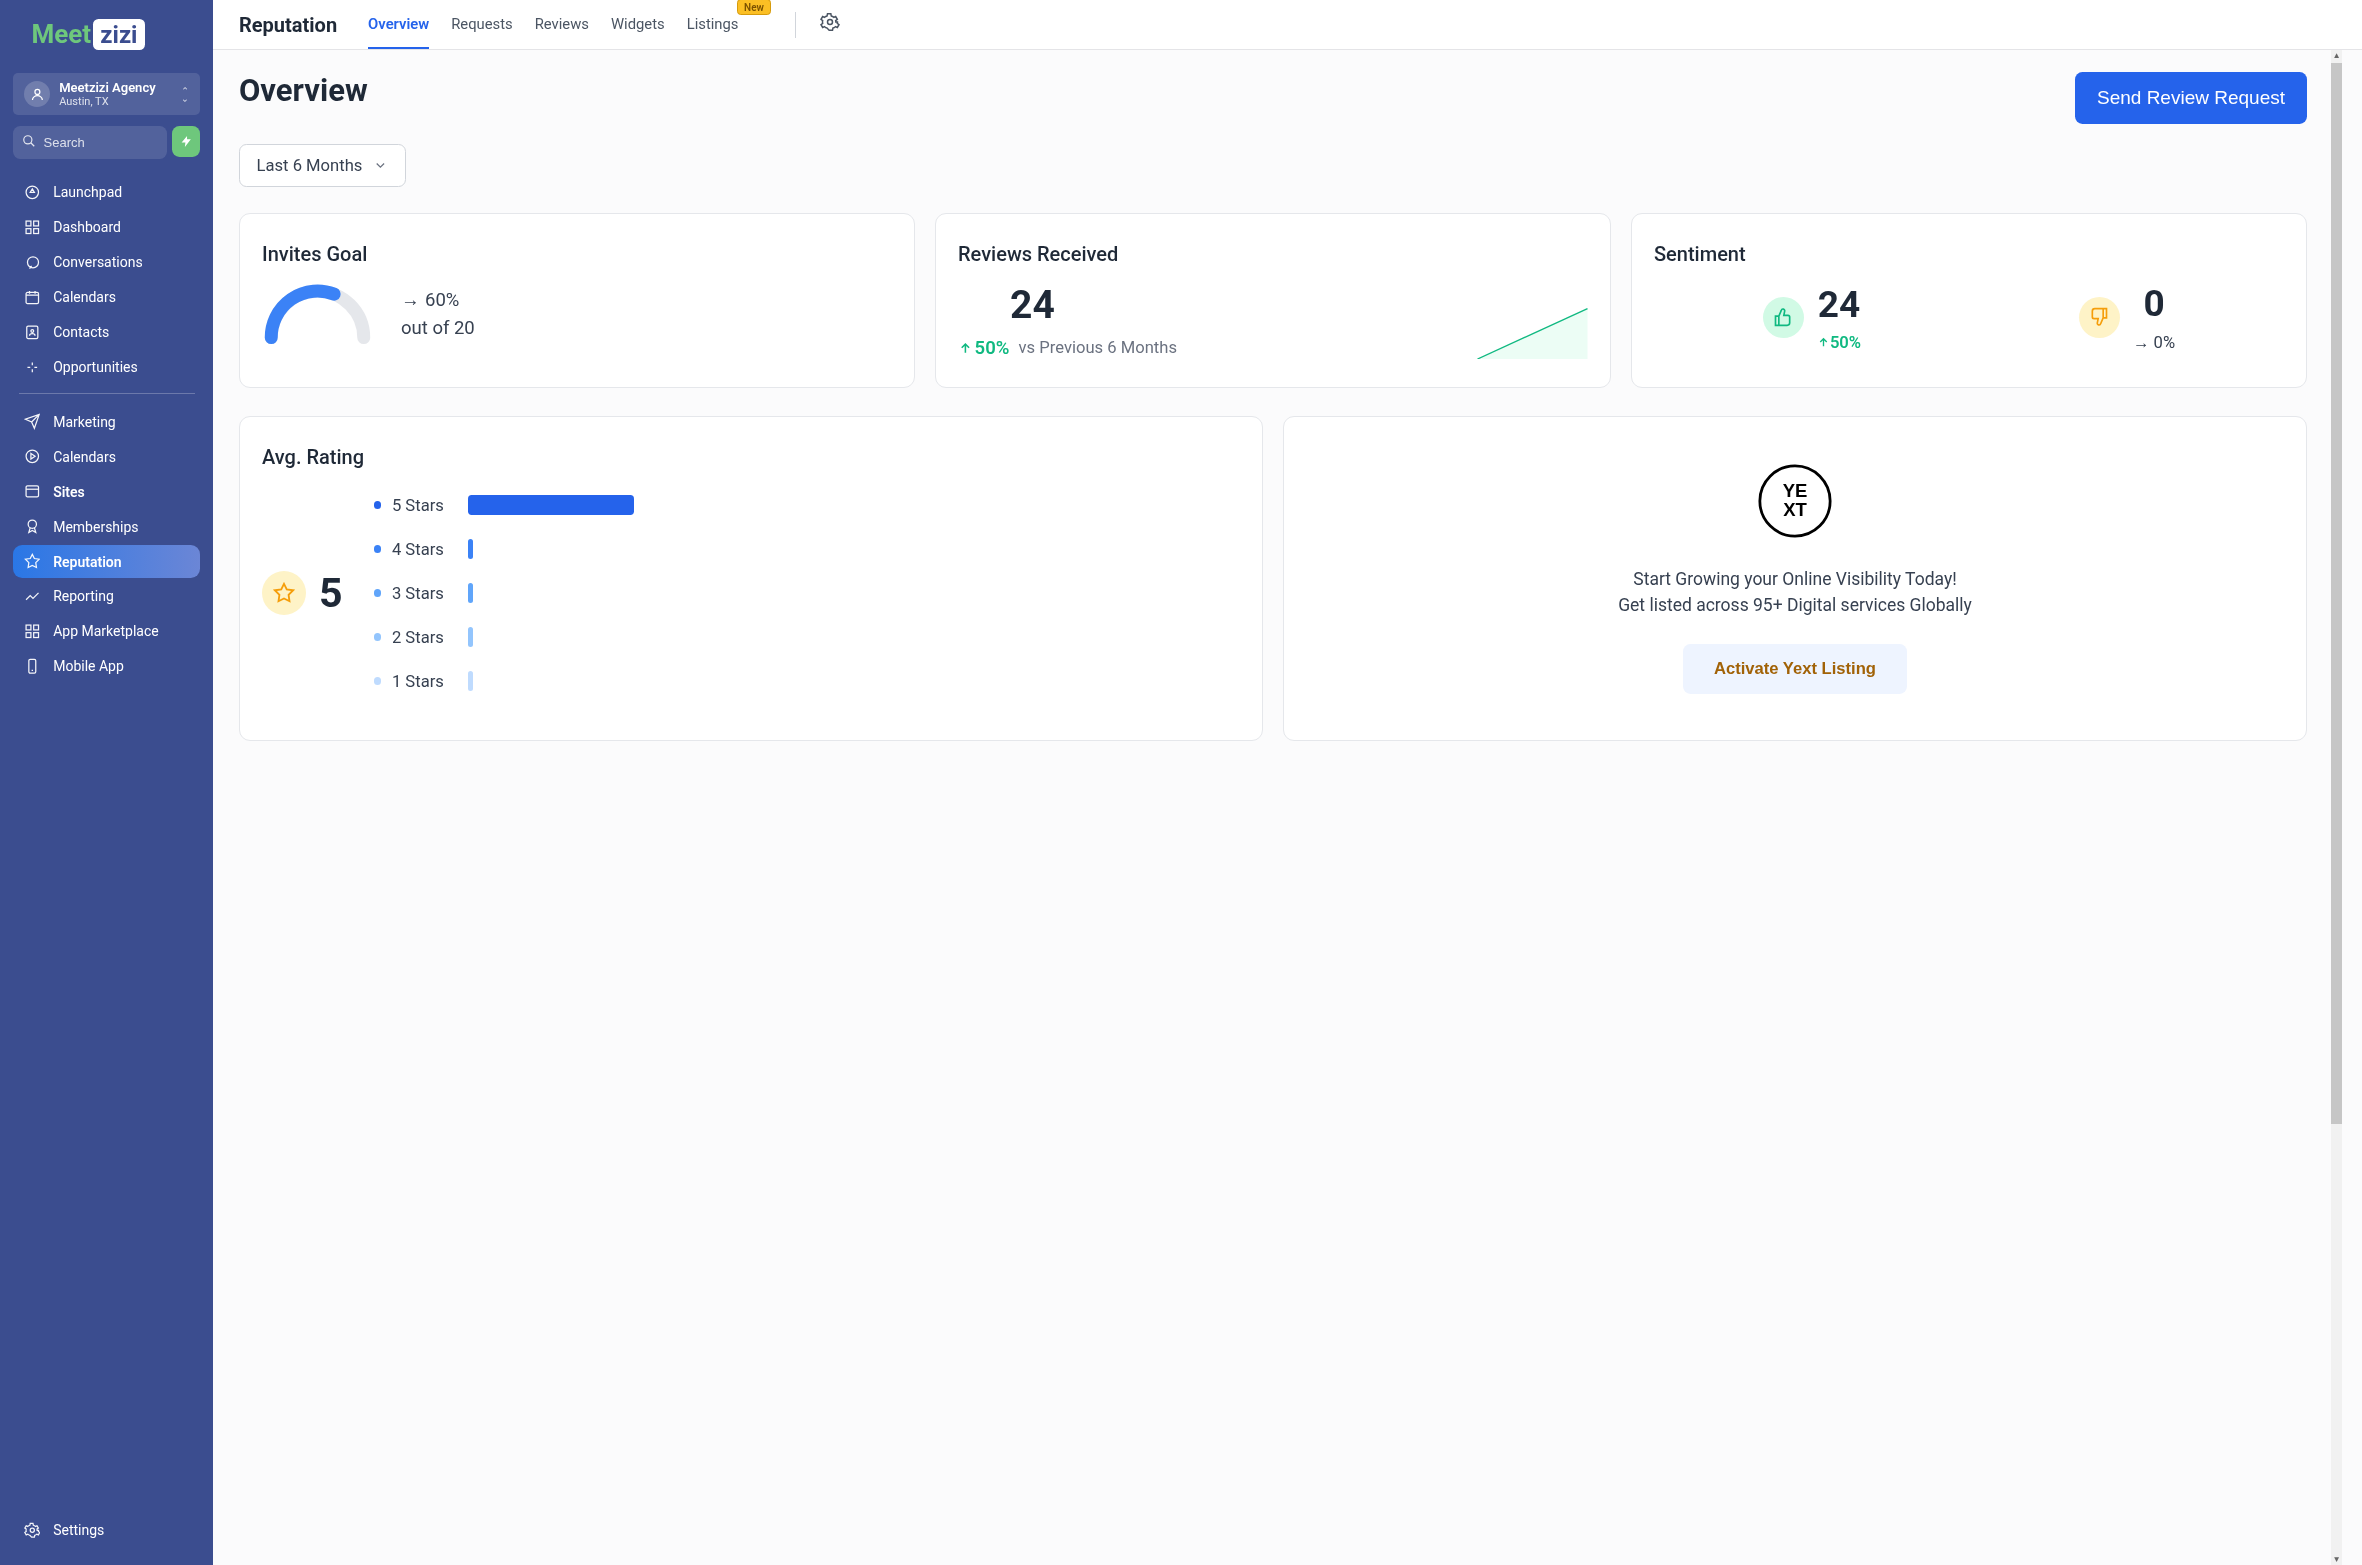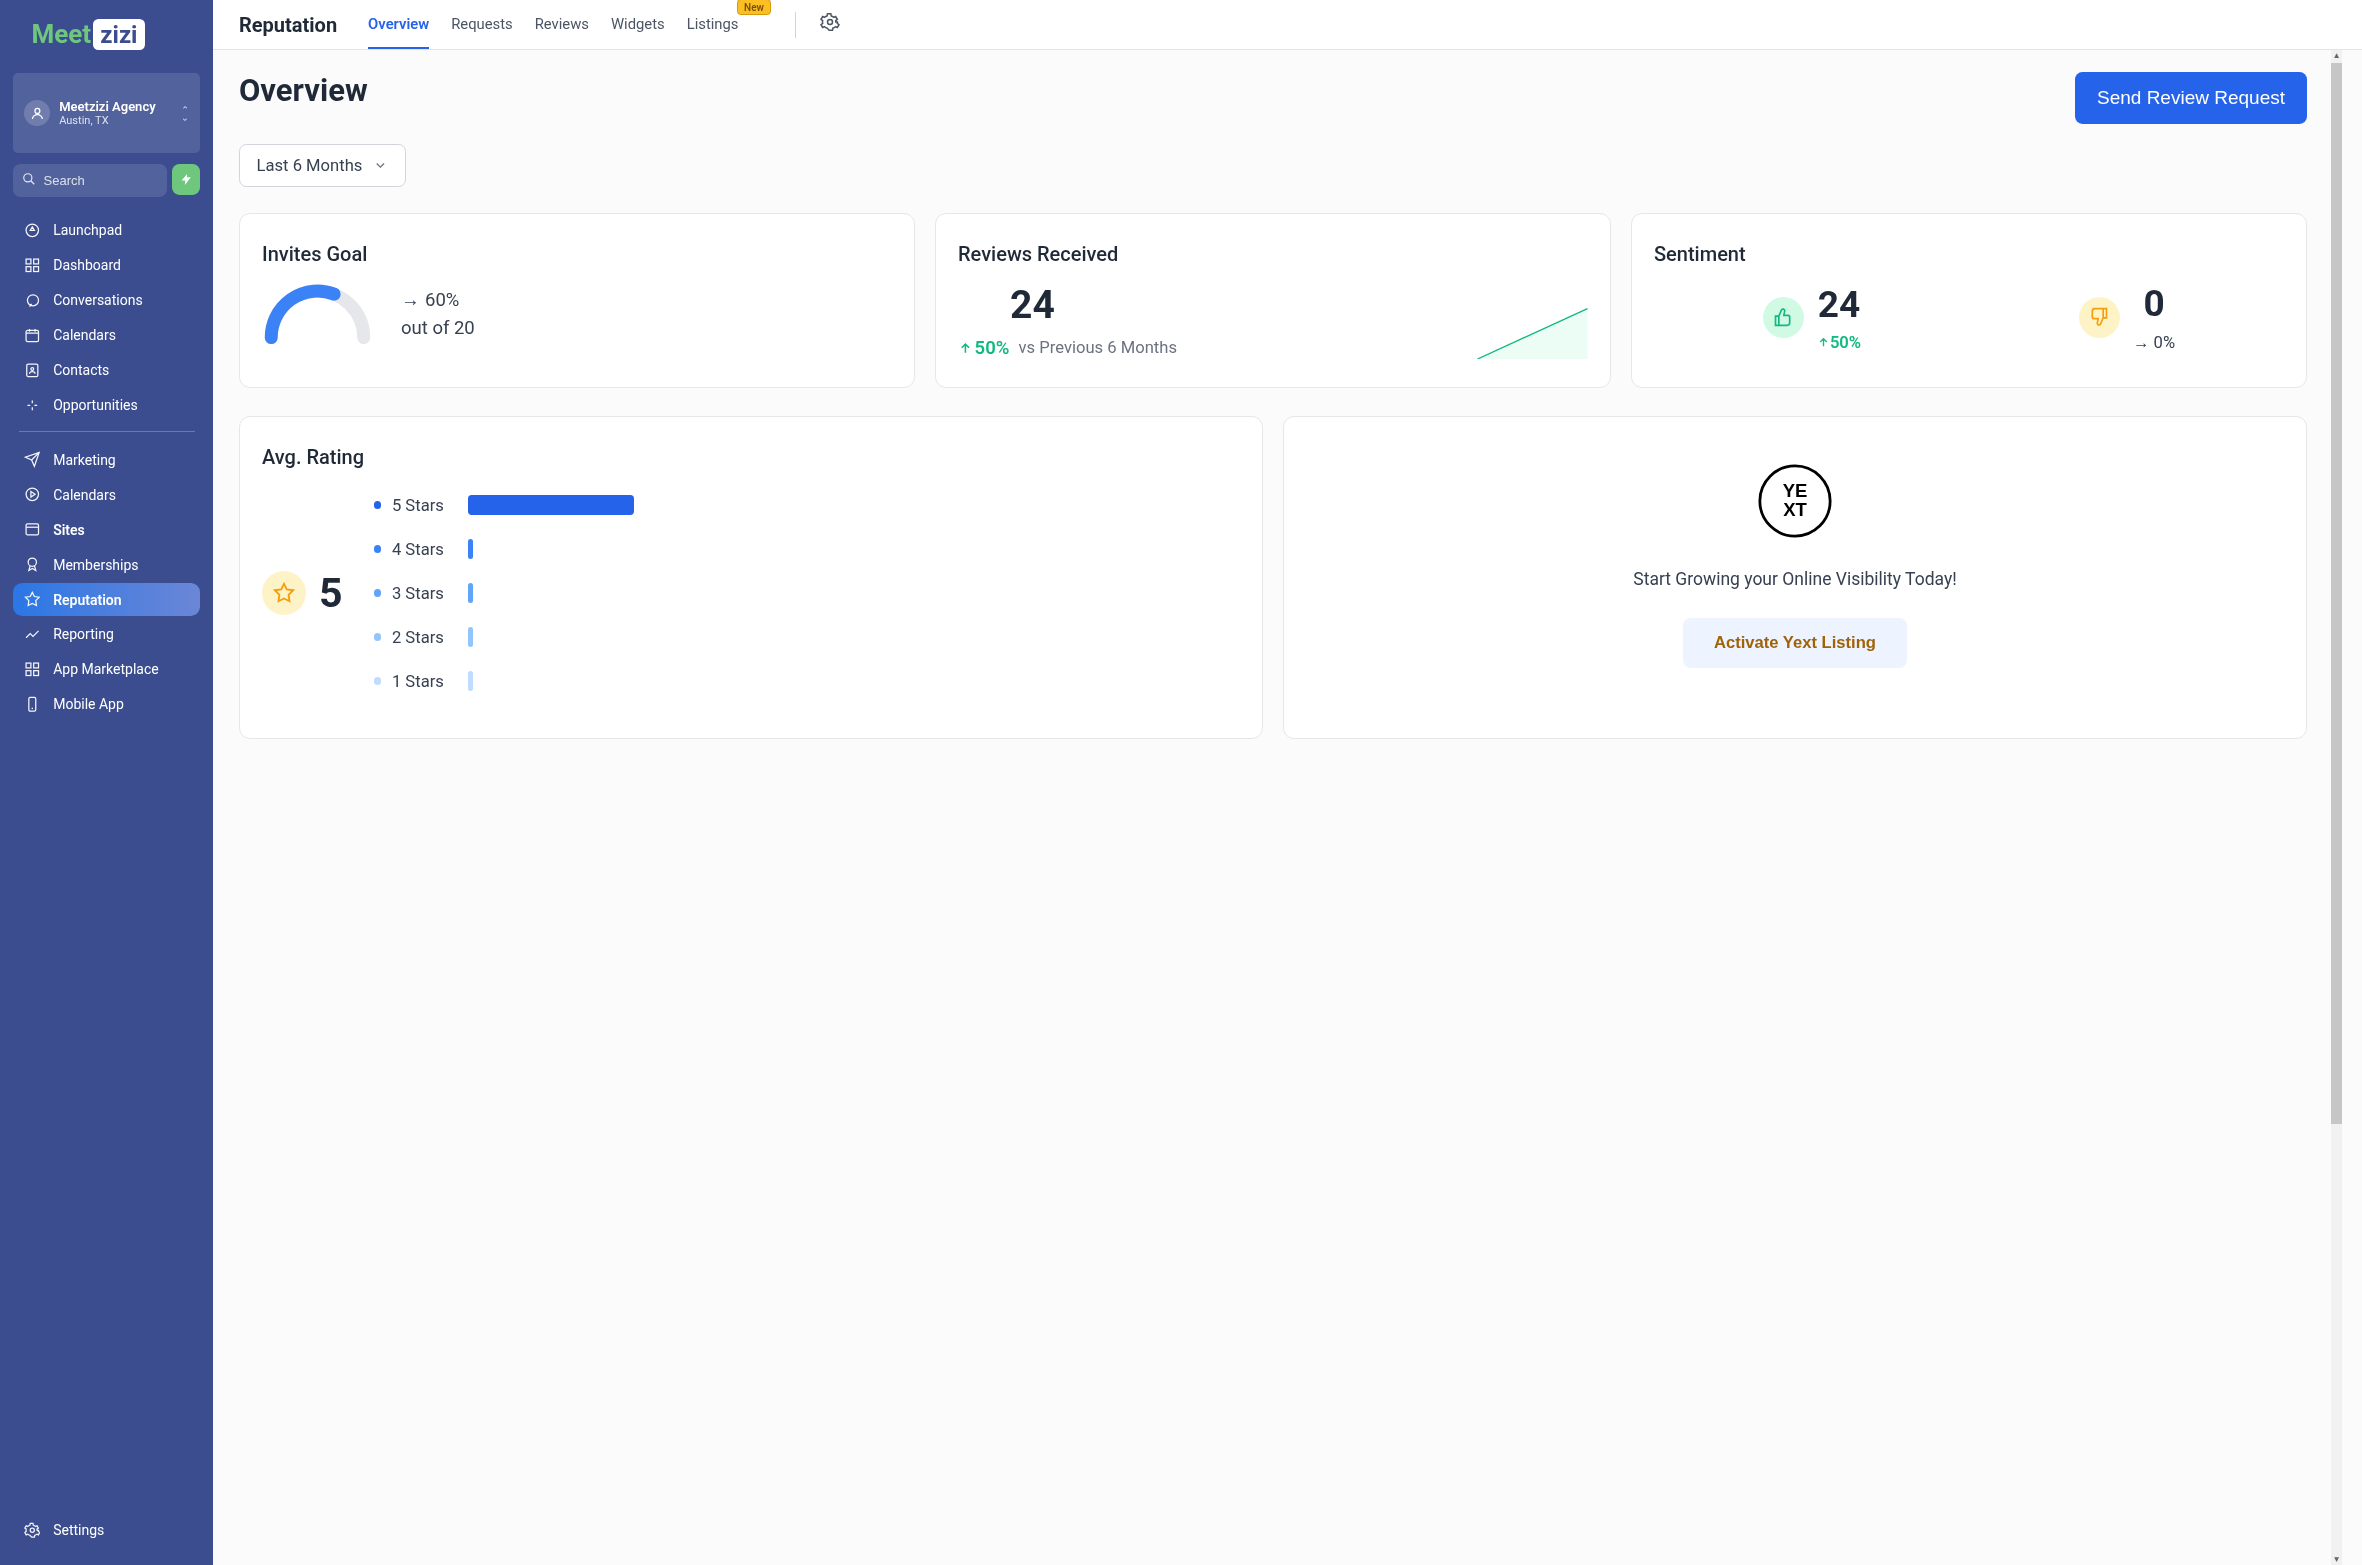--- a/index.html
+++ b/index.html
@@ -6,21 +6,21 @@
 body { font-family: -apple-system, BlinkMacSystemFont, 'Segoe UI', Roboto, sans-serif; background: #fff; }
 .app { display: flex; width: 100%; height: 100vh; }
 
 
 .sidebar { width: 213px; background: #3b4d8f; color: #fff; display: flex; flex-direction: column; padding: 18.5px 13px; }
 .logo { display: flex; align-items: center; margin-bottom: 23px; padding-left: 18.5px; }
 .logo-text { font-size: 26px; font-weight: 700; color: #fff; }
 .logo-text .green { color: #6ec77c; }
 .logo-bubble { display: inline-block; background: #fff; color: #3b4d8f; padding: 1.8px 7.4px; border-radius: 5.5px; margin-left: 1.8px; font-size: 24px; font-weight: 700; position: relative; }
 
-.agency-selector { background: rgba(255,255,255,0.12); border-radius: 5px; padding: 26px 11px; display: flex; align-items: center; margin-bottom: 11px; cursor: pointer; }
+.agency-selector { background: rgba(255,255,255,0.12); border-radius: 5px; padding: 7px 11px; display: flex; align-items: center; margin-bottom: 11px; cursor: pointer; }
 .agency-icon { width: 26px; height: 26px; border-radius: 50%; background: rgba(255,255,255,0.18); display: flex; align-items: center; justify-content: center; margin-right: 9.2px; }
 .agency-info { flex: 1; }
 .agency-name { font-size: 13px; font-weight: 600; }
 .agency-loc { font-size: 11px; opacity: 0.8; }
 .agency-chevrons { display: flex; flex-direction: column; font-size: 9.2px; line-height: 6.5px; opacity: 0.8; }
 
 .search-row { display: flex; gap: 5.5px; margin-bottom: 16.6px; }
 .search { flex: 1; background: rgba(255,255,255,0.12); border-radius: 7.4px; padding: 7.4px 9.2px; display: flex; align-items: center; }
 .search input { background: transparent; border: none; outline: none; color: #fff; font-size: 13px; width: 100%; }
 .search input::placeholder { color: rgba(255,255,255,0.8); }
@@ -451,20 +451,21 @@
           <div class="yext-body">
             <div class="yext-logo">
               <svg viewBox="0 0 80 80" width="74" height="74">
                   <circle cx="40" cy="40" r="38" fill="none" stroke="#000" stroke-width="3"></circle>
                   <text x="40" y="36" text-anchor="middle" font-family="Arial" font-size="20" font-weight="900">YE</text>
                   <text x="40" y="56" text-anchor="middle" font-family="Arial" font-size="20" font-weight="900">XT</text>
                 </svg>
             </div>
             <div class="yext-text">
               <div>Start Growing your Online Visibility Today!</div>
+              <div>Get listed across 95+ Digital services Globally</div>
             </div>
             <button class="yext-btn">Activate Yext Listing</button>
           </div>
         </div>
       </div>
 
       <div class="scrollbar">
         <div class="scroll-arrow" style="top:0">▲</div>
         <div class="scrollbar-thumb"></div>
         <div class="scroll-arrow" style="bottom:0">▼</div>

